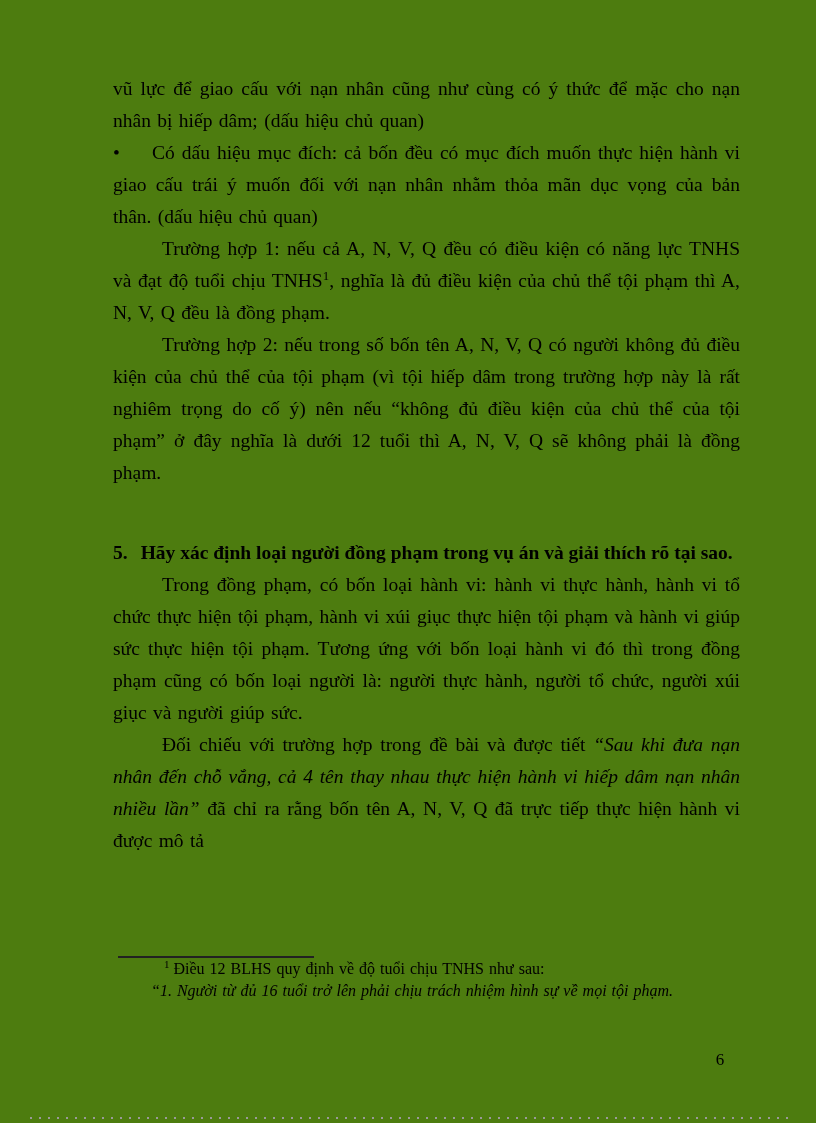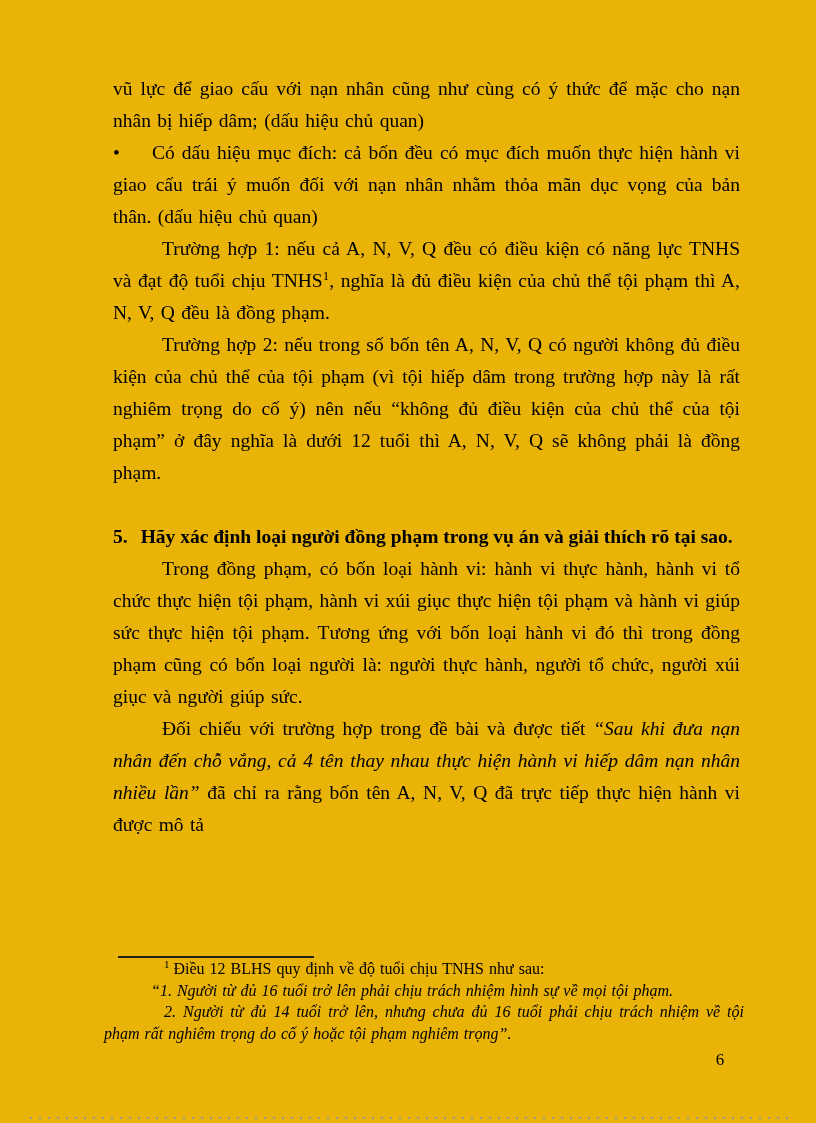--- a/index.html
+++ b/index.html
@@ -4,21 +4,21 @@
 <style>
   html, body {
     margin: 0;
     padding: 0;
     background: #ffffff;
   }
   .page {
     position: relative;
     width: 816px;
     height: 1123px;
-    background: #eab308;
+    background: #4d7c0f;
     overflow: hidden;
     font-family: "Liberation Serif", "DejaVu Serif", serif;
     color: #000000;
   }
   .content {
     position: absolute;
     left: 113px;
     top: 73px;
     width: 627px;
   }
@@ -37,21 +37,21 @@
     display: inline-block;
     width: 39px;
     text-indent: 0;
   }
   sup.fn-ref {
     font-size: 13px;
     line-height: 0;
     vertical-align: super;
   }
   p.heading {
-    margin: 32px 0 0 0;
+    margin: 48px 0 0 0;
     font-size: 19.5px;
     line-height: 32px;
     font-weight: bold;
     text-align: justify;
   }
   .h-num { margin-right: 13px; }
   .italic { font-style: italic; }
 
   .footnote-area {
     position: absolute;
@@ -126,20 +126,19 @@
 
 
     <p class="body-para indent"><span>Đối chiếu với trường hợp trong đề bài và được tiết </span><span class="italic">“Sau khi đưa nạn nhân đến chỗ vắng, cả 4 tên thay nhau thực hiện hành vi hiếp dâm nạn nhân nhiều lần”</span><span> đã chỉ ra rằng bốn tên A, N, V, Q đã trực tiếp thực hiện hành vi được mô tả</span></p>
 
   </div>
 
   <div class="footnote-area">
     <div class="fn-sep"></div>
     <p class="fn fn-intro"><sup>1</sup><span>Điều 12 BLHS quy định về độ tuổi chịu TNHS như sau:</span></p>
     <p class="fn fn-q1">“1. Người từ đủ 16 tuổi trở lên phải chịu trách nhiệm hình sự về mọi tội phạm.</p>
-    <p class="fn fn-q2">2. Người từ đủ 14 tuổi trở lên, nhưng chưa đủ 16 tuổi phải chịu trách nhiệm về tội phạm rất nghiêm trọng do cố ý hoặc tội phạm nghiêm trọng”.</p>
   </div>
 
   <div class="page-number">6</div>
 
   <div class="bottom-dotted-line"></div>
 
 </div>
 
 </body></html>

